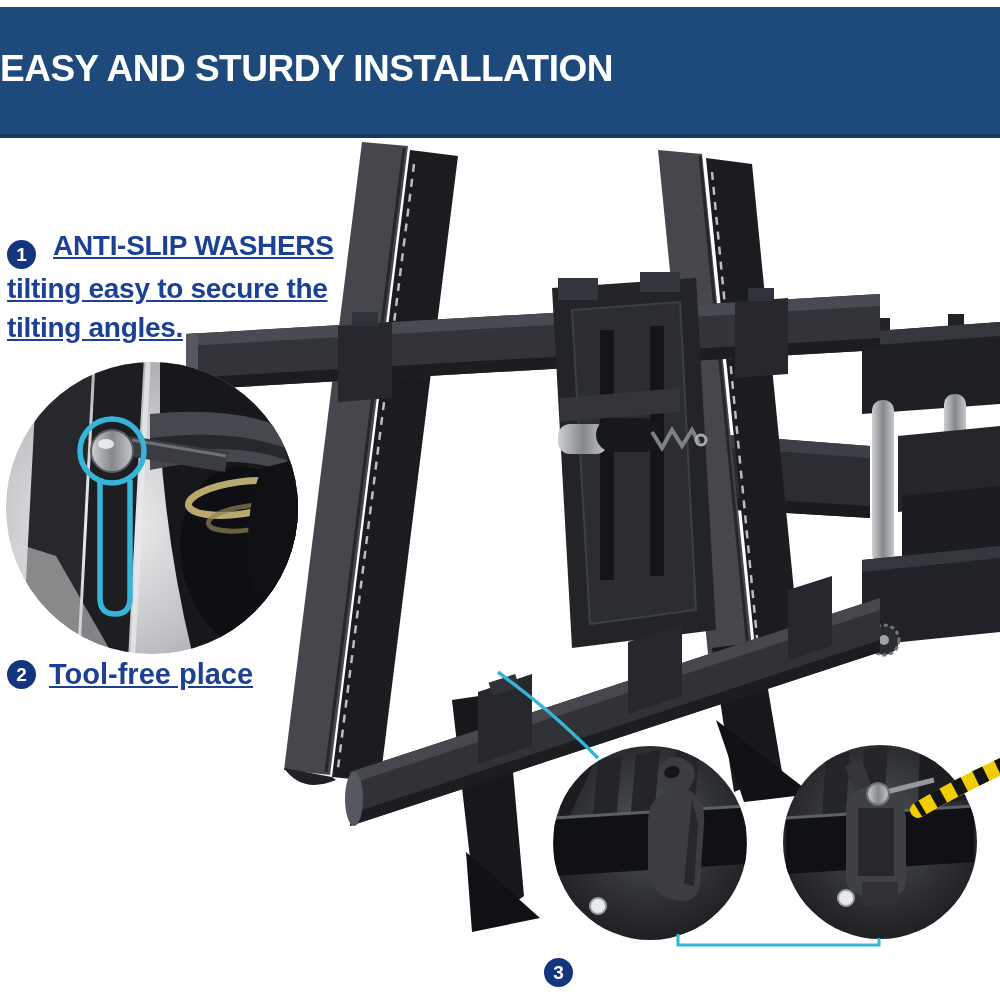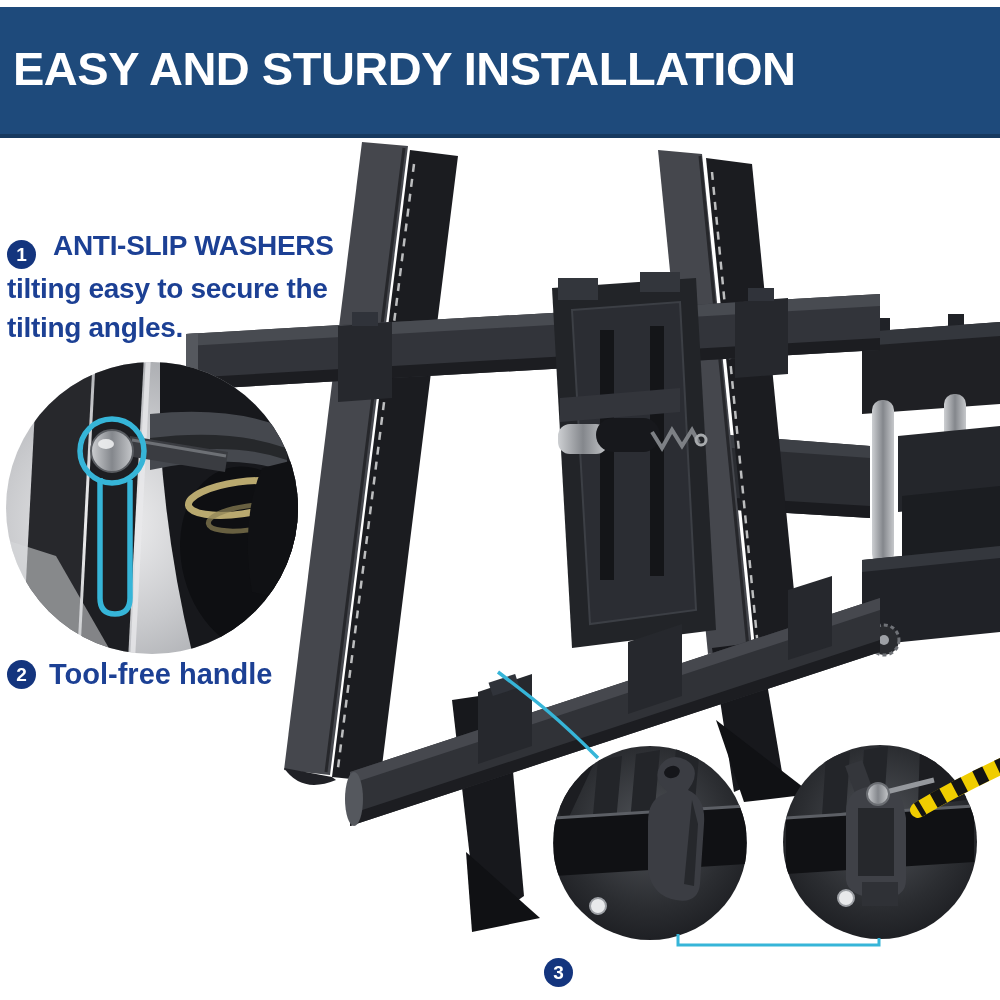--- a/index.html
+++ b/index.html
@@ -1,24 +1,24 @@
 <!DOCTYPE html>
 <html style="--header-bg: #1E4A7B; --annotation-blue: #1C4094; --badge-blue: #14357E; --highlight-cyan: #36B5D8; --cable-yellow: #F0CD00; --product-black: #1A1B1F;"><head>
 <meta charset="utf-8">
 <style>
   html,body{margin:0;padding:0;background:#ffffff;}
   #stage{position:relative;width:1000px;height:1000px;overflow:hidden;background:#ffffff;
          font-family:"Liberation Sans","DejaVu Sans",sans-serif;}
   
   .banner{position:absolute;left:0;top:7px;width:1000px;height:127px;
           background:var(--header-bg,#1e4a7b);border-bottom:4px solid #17395f;z-index:3;}
-  .banner-title{display:block;line-height:123px;padding-left:13px;color:#ffffff;
-          font-size:47px;font-weight:bold;letter-spacing:-0.5px;white-space:nowrap;}
+  .banner-title{display:block;line-height:123px;color:#ffffff;
+          font-size:37px;font-weight:bold;letter-spacing:-0.5px;white-space:nowrap;}
   
-  .ann{position:absolute;color:var(--annotation-blue,#1c4094);font-weight:bold;z-index:2;}
+  .ann{position:absolute;color:var(--annotation-blue,#1c4094);font-weight:bold;z-index:2;text-decoration:underline;}
   .badge{display:inline-flex;align-items:center;justify-content:center;
          width:29px;height:29px;border-radius:50%;background:var(--badge-blue,#14357e);
          color:#ffffff;font-size:19px;font-weight:bold;flex:0 0 29px;}
   #ann1{left:7px;top:226px;width:420px;font-size:28px;line-height:39px;letter-spacing:-0.3px;}
   #ann1 .badge{vertical-align:-6px;margin-right:17px;}
   .ann-row{display:flex;align-items:center;gap:13px;font-size:29px;white-space:nowrap;}
   #ann2{left:7px;top:658px;}
   #ann3{left:544px;top:958px;}
   svg{position:absolute;left:0;top:0;z-index:1;}
   .cyan-stroke{stroke:var(--highlight-cyan,#36b5d8);}
@@ -34,21 +34,21 @@
   </div>
 
   <div class="ann" id="ann1">
     <div><span class="badge">1</span><span>ANTI-SLIP WASHERS</span></div>
     <div>tilting easy to secure the</div>
     <div>tilting angles.</div>
   </div>
 
   <div class="ann ann-row" id="ann2">
     <span class="badge">2</span>
-    <span>Tool-free handle</span>
+    <span>Tool-free place</span>
   </div>
 
   <div class="ann ann-row" id="ann3">
     <span class="badge">3</span>
   </div>
 
   <svg width="1000" height="1000" viewBox="0 0 1000 1000">
     <defs>
       <linearGradient id="silverGrad" x1="0" y1="0" x2="1" y2="0">
         <stop offset="0" stop-color="#cdcfd2"></stop>

